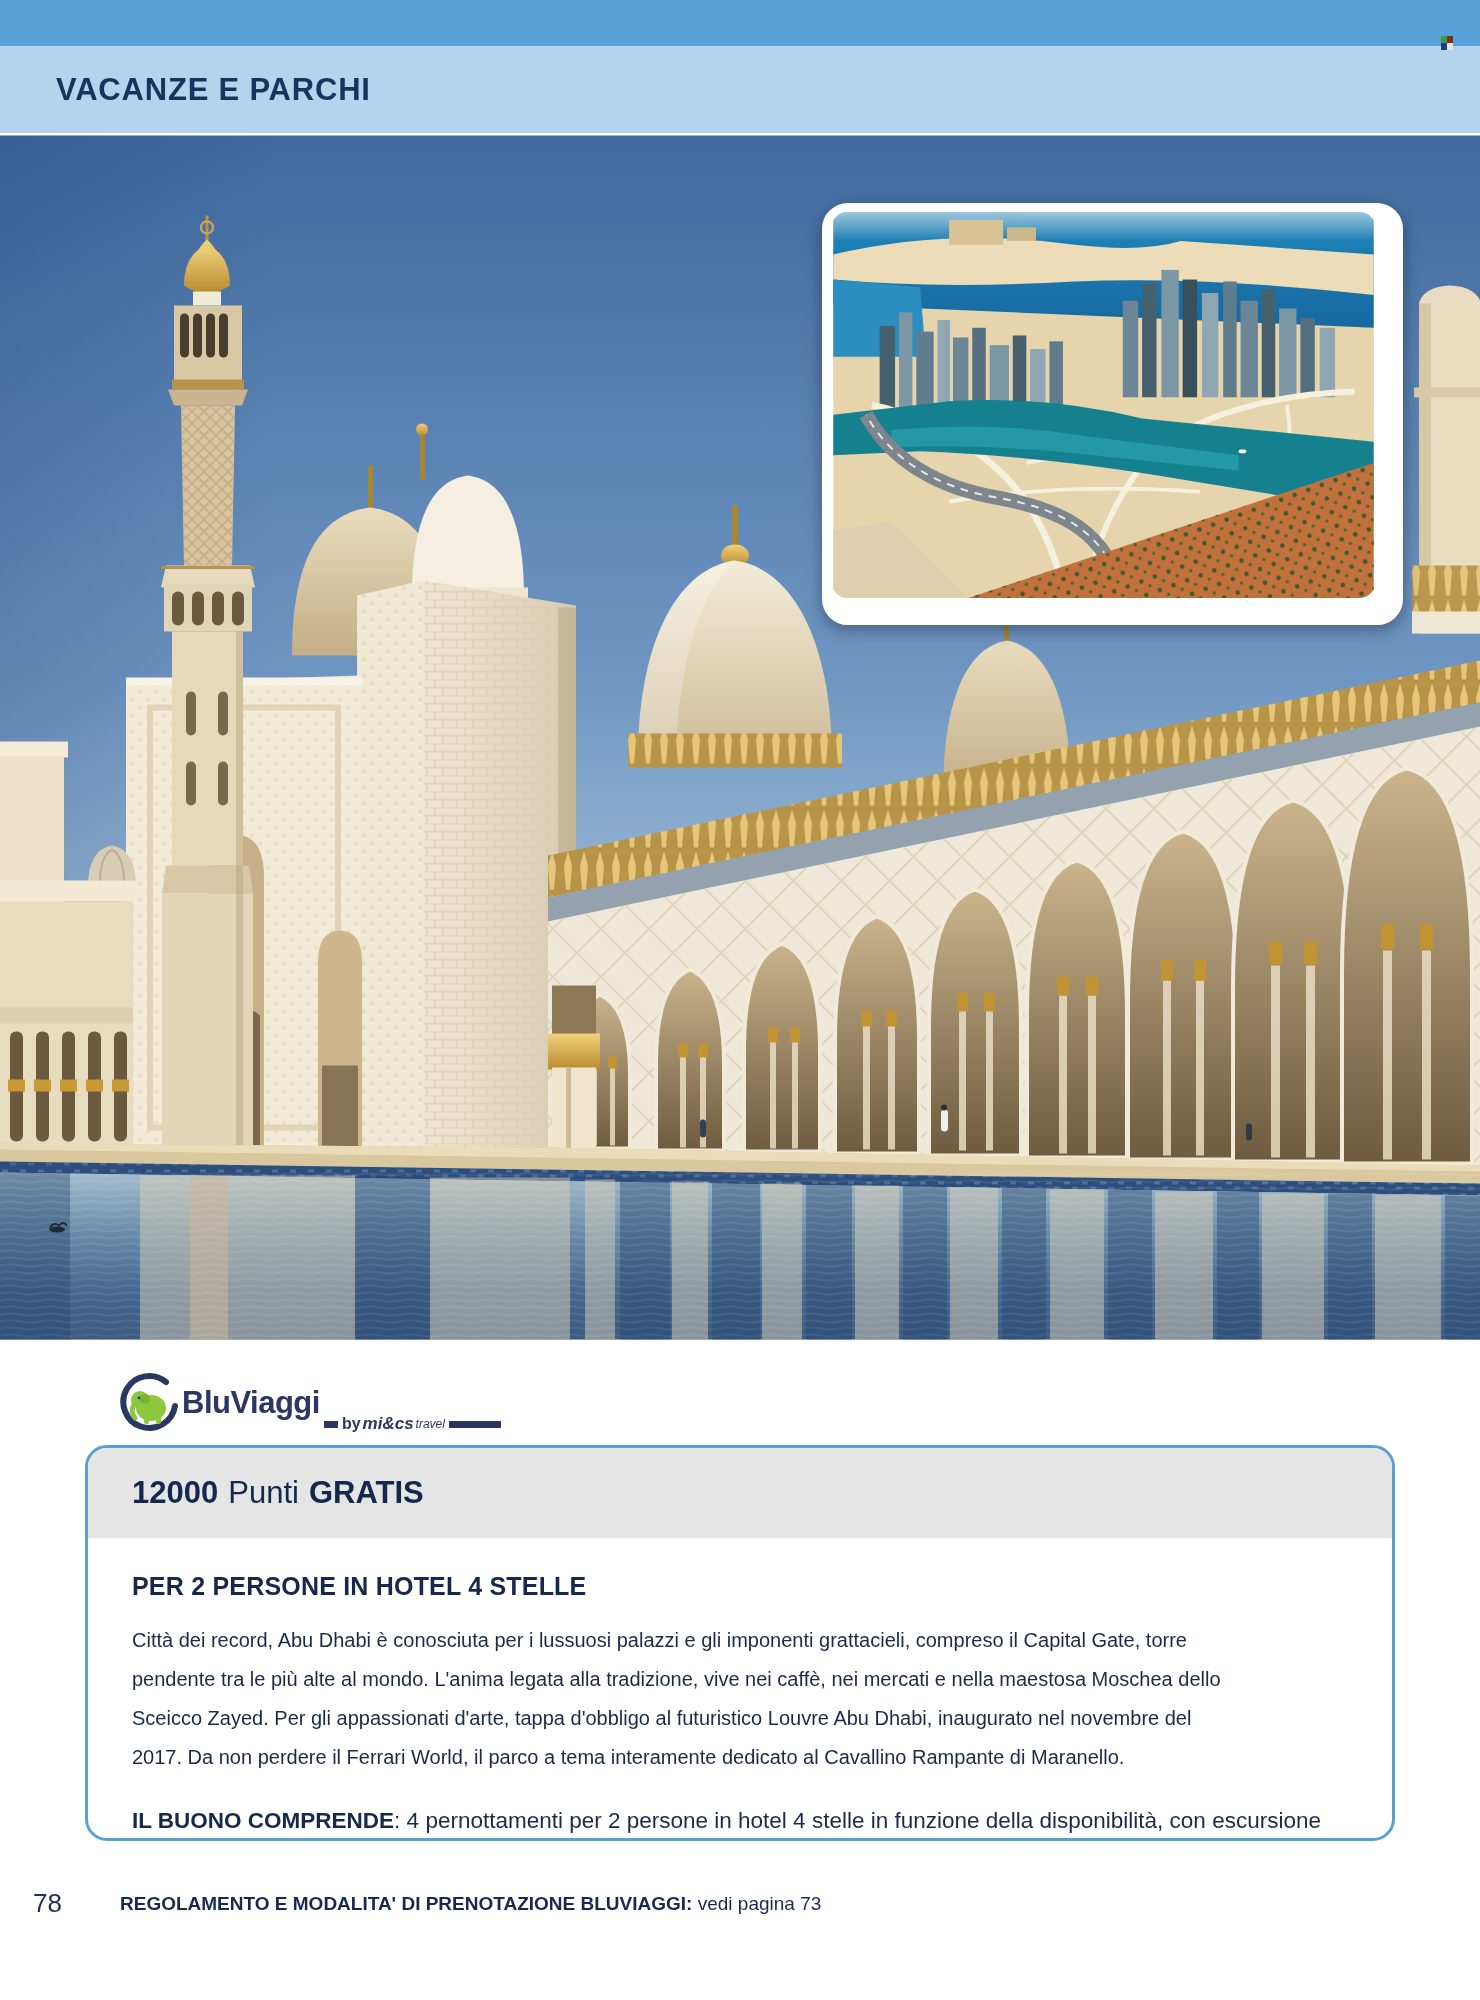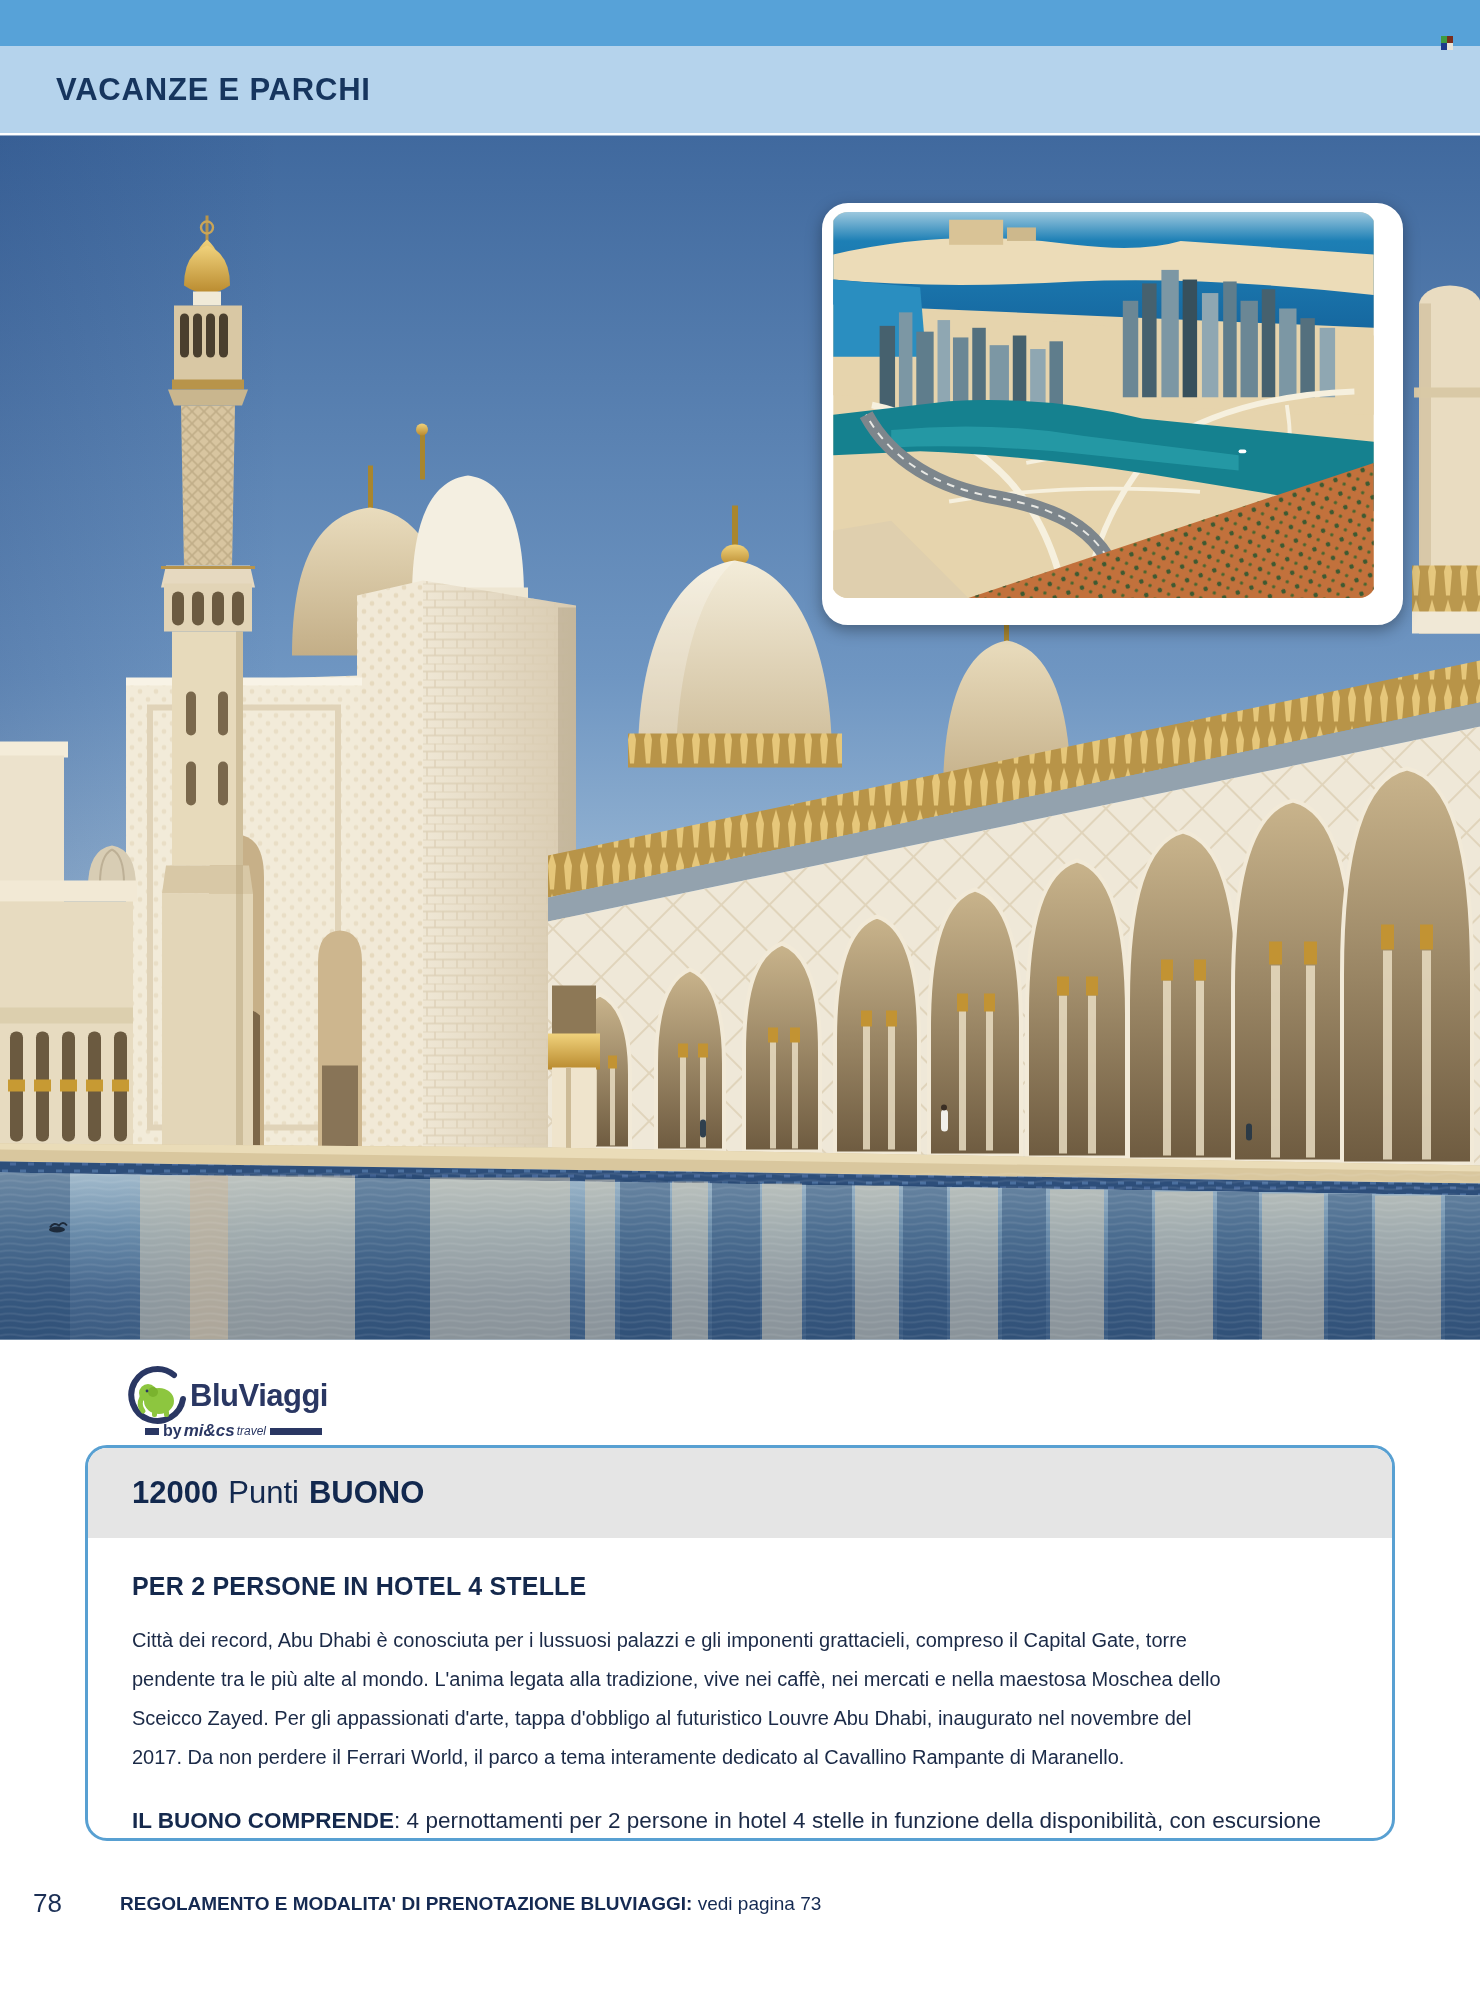--- a/index.html
+++ b/index.html
@@ -16,21 +16,21 @@
   
   .hero{position:absolute;left:0;top:133px;width:1480px;height:1209px;overflow:hidden;}
   .hero svg.scene{display:block;}
   .inset{position:absolute;left:822px;top:70px;width:563px;height:404px;background:#fff;
          border:9px solid #fff;border-radius:26px;box-shadow:0 5px 16px rgba(0,0,0,.35);}
   .inset svg{display:block;border-radius:17px;}
   
   .offer-head{position:absolute;left:118px;top:1362px;width:1278px;height:82px;
               display:flex;justify-content:space-between;align-items:center;}
   .offer-head h2{margin:0;font-size:33px;font-weight:400;letter-spacing:.5px;color:#1e3050;}
-  .logo{display:flex;flex-direction:column;align-items:flex-end;width:210px;}
+  .logo{display:flex;flex-direction:row;align-items:flex-end;width:210px;}
   .logo-row{display:flex;align-items:center;}
   .logo-name{font-size:31px;font-weight:600;color:#2a3763;letter-spacing:-.5px;margin-left:2px;}
   .logo-tag{display:flex;align-items:center;margin-top:-6px;margin-right:2px;}
   .logo-tag .bar{display:inline-block;width:14px;height:7px;background:#2a3763;margin:0 4px;}
   .logo-tag .bar.long{width:52px;}
   .logo-tag .by{font-size:16px;color:#2a3763;font-weight:bold;margin-right:2px;}
   .logo-tag .nm{font-size:17px;font-style:italic;font-weight:bold;color:#2a3763;}
   .logo-tag .tr{font-size:12px;font-style:italic;color:#2a3763;margin-left:2px;}
   
   .offer-box{position:absolute;left:85px;top:1445px;width:1310px;height:396px;background:#fff;
@@ -467,21 +467,21 @@
         <span class="tr">travel</span>
         <span class="bar long"></span>
       </div>
     </div>
   </section>
 
   <section class="offer-box">
     <div class="points-banner">
       <span class="v">12000</span>
       <span class="l">Punti</span>
-      <span class="g">BUONO</span>
+      <span class="g">GRATIS</span>
     </div>
     <div class="offer-body">
       <h3>PER 2 PERSONE IN HOTEL 4 STELLE</h3>
       <div class="para"><div>Città dei record, Abu Dhabi è conosciuta per i lussuosi palazzi e gli imponenti grattacieli, compreso il Capital Gate, torre</div><div>pendente tra le più alte al mondo. L'anima legata alla tradizione, vive nei caffè, nei mercati e nella maestosa Moschea dello</div><div>Sceicco Zayed. Per gli appassionati d'arte, tappa d'obbligo al futuristico Louvre Abu Dhabi, inaugurato nel novembre del</div><div>2017. Da non perdere il Ferrari World, il parco a tema interamente dedicato al Cavallino Rampante di Maranello.</div></div>
       <p class="included">
         <strong>IL BUONO COMPRENDE</strong><span>: 4 pernottamenti per 2 persone in hotel 4 stelle in funzione della disponibilità, con escursione (tour in barca o attività similare).</span>
       </p>
     </div>
   </section>
 

